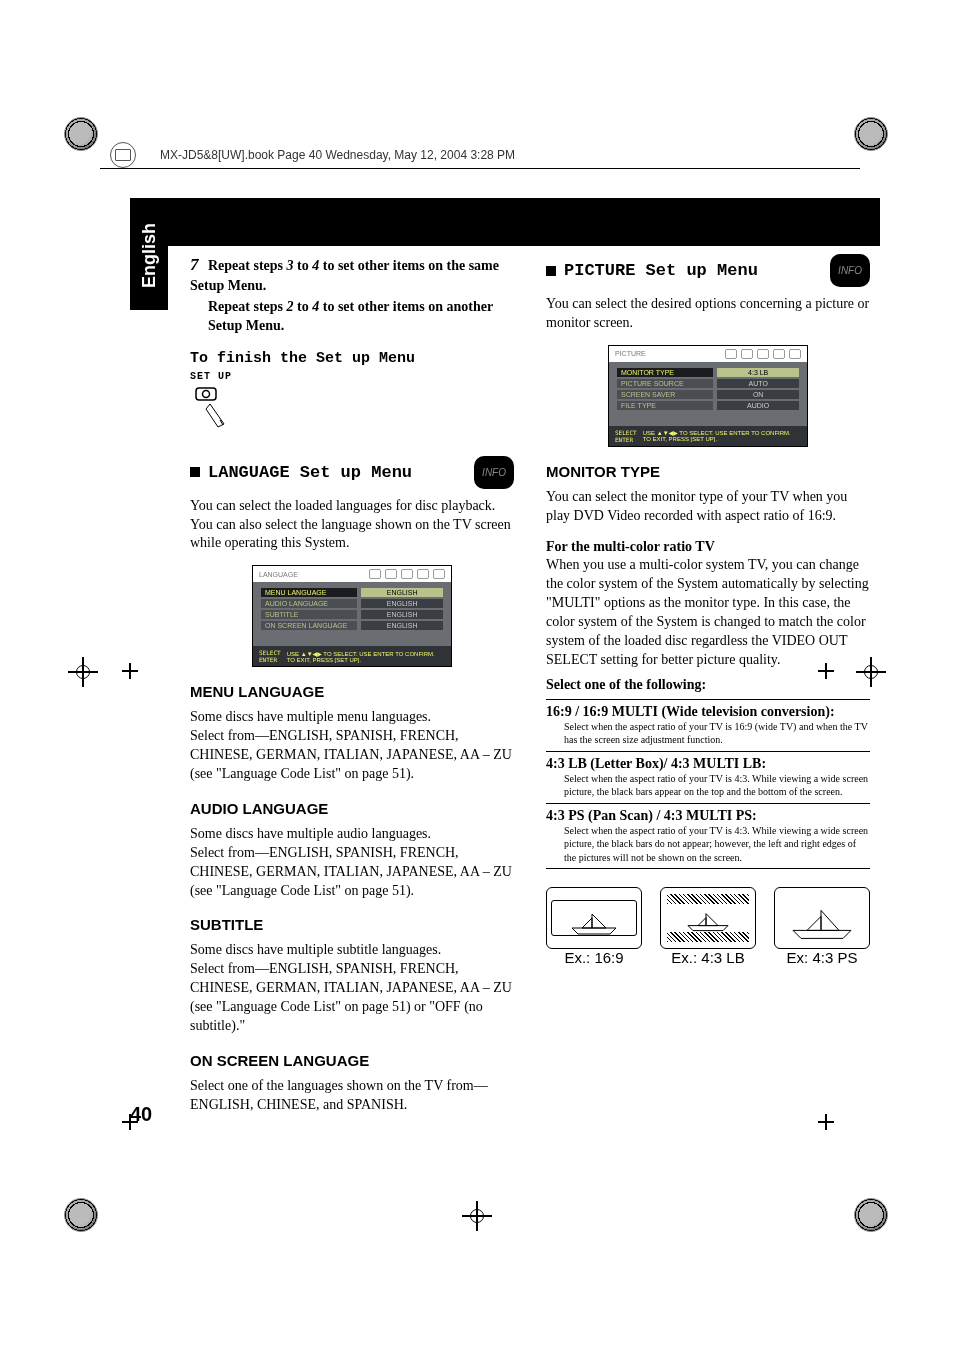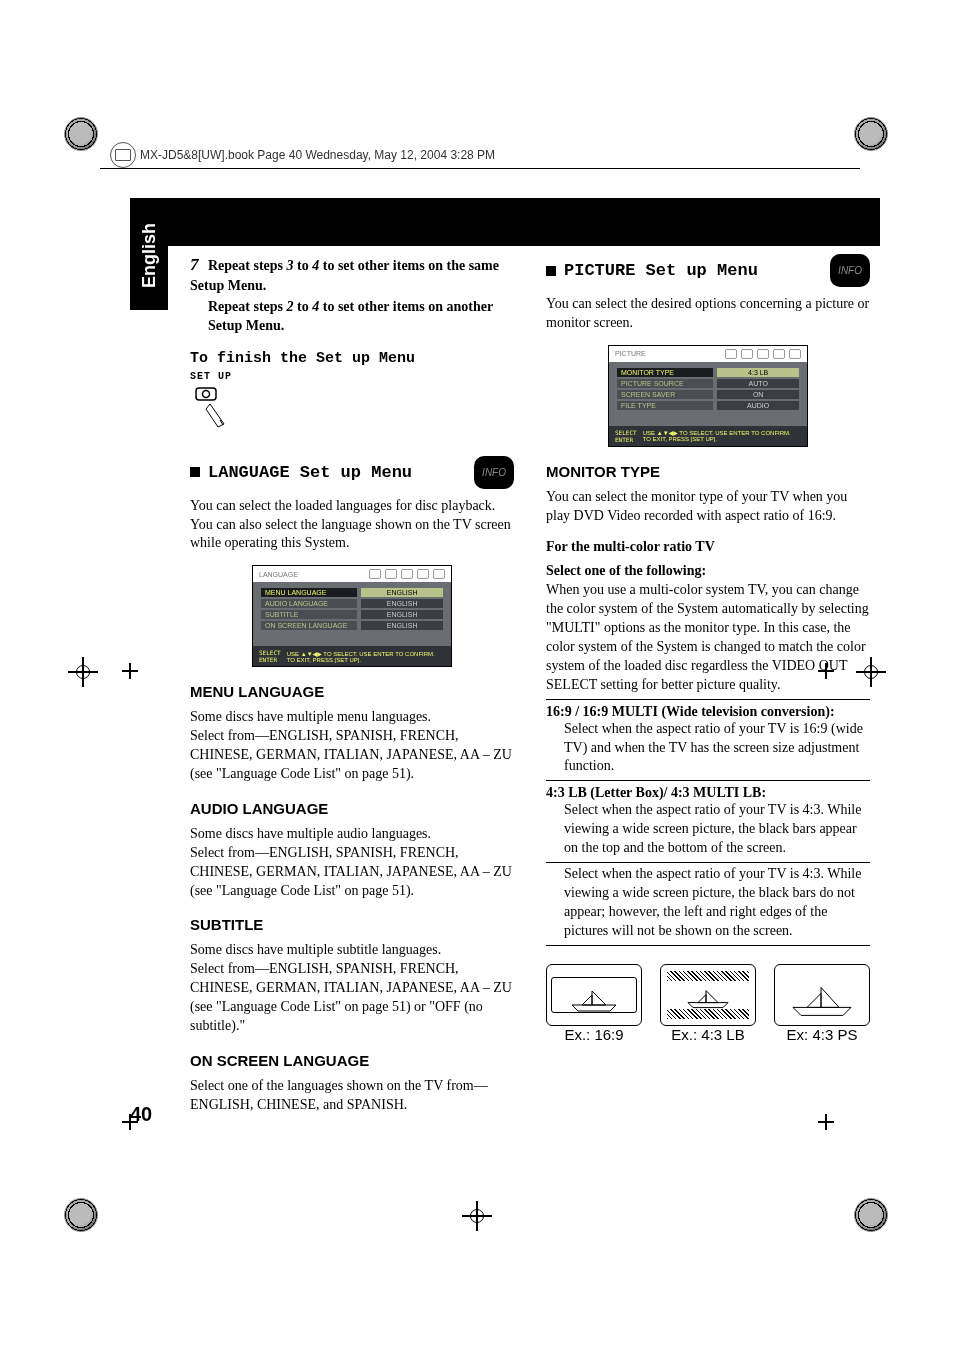--- a/index.html
+++ b/index.html
@@ -32,21 +32,21 @@
     box-shadow: inset 0 0 4px rgba(0,0,0,.4), -2px -2px 4px rgba(0,0,0,0.4) inset;
   }
   .tiny-cross { width: 16px; height: 16px; position: absolute; }
   .tiny-cross::before, .tiny-cross::after { content:""; position:absolute; background:#000; }
   .tiny-cross::before { left:7px; top:0; width:2px; height:16px; }
   .tiny-cross::after { top:7px; left:0; width:16px; height:2px; }
 
   .page-header {
     position: absolute; left: 110px; top: 142px;
     font-family: Arial, sans-serif; font-size: 12px; color: #333;
-    display: flex; align-items: center; gap: 4px;
+    display: flex; align-items: center; gap: 24px;
   }
   .book-icon { width: 26px; height: 26px; border: 1px solid #555; border-radius: 50%;
     display:flex; align-items:center; justify-content:center; }
   .book-icon::before { content:""; width:14px; height:10px; border:1px solid #555; border-radius:1px;
     background: linear-gradient(#fff 0 50%, transparent 50%); }
 
   .black-band {
     position: absolute; left: 130px; top: 198px; width: 750px; height: 48px; background: #000;
   }
   .lang-tab {
@@ -79,21 +79,21 @@
   .section-title { font-weight: bold; font-size: 17px; }
   .info-badge {
     margin-left: auto; background: #000; color: #888;
     border-radius: 10px; padding: 11px 8px; font-size: 10px;
     font-family: Arial, sans-serif; font-style: italic;
   }
   .para { font-size: 14px; line-height: 1.35; margin-top: 8px; }
   .sub-h { font-weight: bold; font-size: 15px; margin-top: 16px; font-family: Arial, sans-serif; }
   .bold { font-weight: bold; }
   .opt-h { font-weight: bold; font-size: 14px; margin-top: 4px; }
-  .opt-body { font-size: 14px; line-height: 1.35; margin-left: 18px; font-family: Liberation Serif, serif; }
+  .opt-body { font-size: 10px; line-height: 1.35; margin-left: 18px; font-family: Liberation Serif, serif; }
   .hr { border: none; border-top: 1px solid #000; margin: 4px 0 2px; }
 
   .osd-box {
     width: 200px; margin: 12px auto 0; border: 1px solid #000;
     font-family: Arial, sans-serif; font-size: 7px;
   }
   .osd-top { display: flex; align-items: center; justify-content: space-between;
     padding: 3px 6px; color: #777; }
   .osd-tabs { display: flex; gap: 4px; }
   .osd-tab { width: 12px; height: 10px; border: 1px solid #999; border-radius: 2px; }
@@ -279,30 +279,31 @@
 ENTER</span>
         <span style="white-space:pre-line;">USE ▲▼◀▶ TO SELECT.  USE ENTER TO CONFIRM.
 TO EXIT, PRESS [SET UP].</span>
       </div>
     </div>
 
     <div class="sub-h">MONITOR TYPE</div>
     <div class="para">You can select the monitor type of your TV when you play DVD Video recorded with aspect ratio of 16:9.</div>
 
     <div class="para bold" style="margin-top:12px;">For the multi-color ratio TV</div>
+    <div class="para" style="margin-top:0;">When you use a multi-color system TV, you can change the color system of the System automatically by selecting "MULTI" options as the monitor type. In this case, the color system of the System is changed to match the color system of the loaded disc regardless the VIDEO OUT SELECT setting for better picture quality.</div>
+
     <div class="para bold" style="margin-top:6px;">Select one of the following:</div>
-
-    <div class="para" style="margin-top:0;">When you use a multi-color system TV, you can change the color system of the System automatically by selecting "MULTI" options as the monitor type. In this case, the color system of the System is changed to match the color system of the loaded disc regardless the VIDEO OUT SELECT setting for better picture quality.</div>
     <hr class="hr">
     <div class="opt-h">16:9 / 16:9 MULTI (Wide television conversion):</div>
     <div class="opt-body">Select when the aspect ratio of your TV is 16:9 (wide TV) and when the TV has the screen size adjustment function.</div>
     <hr class="hr">
     <div class="opt-h">4:3 LB (Letter Box)/ 4:3 MULTI LB:</div>
     <div class="opt-body">Select when the aspect ratio of your TV is 4:3. While viewing a wide screen picture, the black bars appear on the top and the bottom of the screen.</div>
     <hr class="hr">
+    <div class="opt-h">4:3 PS (Pan Scan) / 4:3 MULTI PS:</div>
     <div class="opt-body">Select when the aspect ratio of your TV is 4:3. While viewing a wide screen picture, the black bars do not appear; however, the left and right edges of the pictures will not be shown on the screen.</div>
     <hr class="hr">
 
     <div class="aspect-row">
       <div class="aspect-item">
         <div class="aspect-box">
           <div class="inner-wide"></div>
           <svg class="boat" width="60" height="30">
               <path d="M8 22 h44 l-6 6 h-32 z M28 22 v-14 l14 14 z M28 22 v-10 l-10 10 z" fill="none" stroke="#000"></path>
             </svg>

